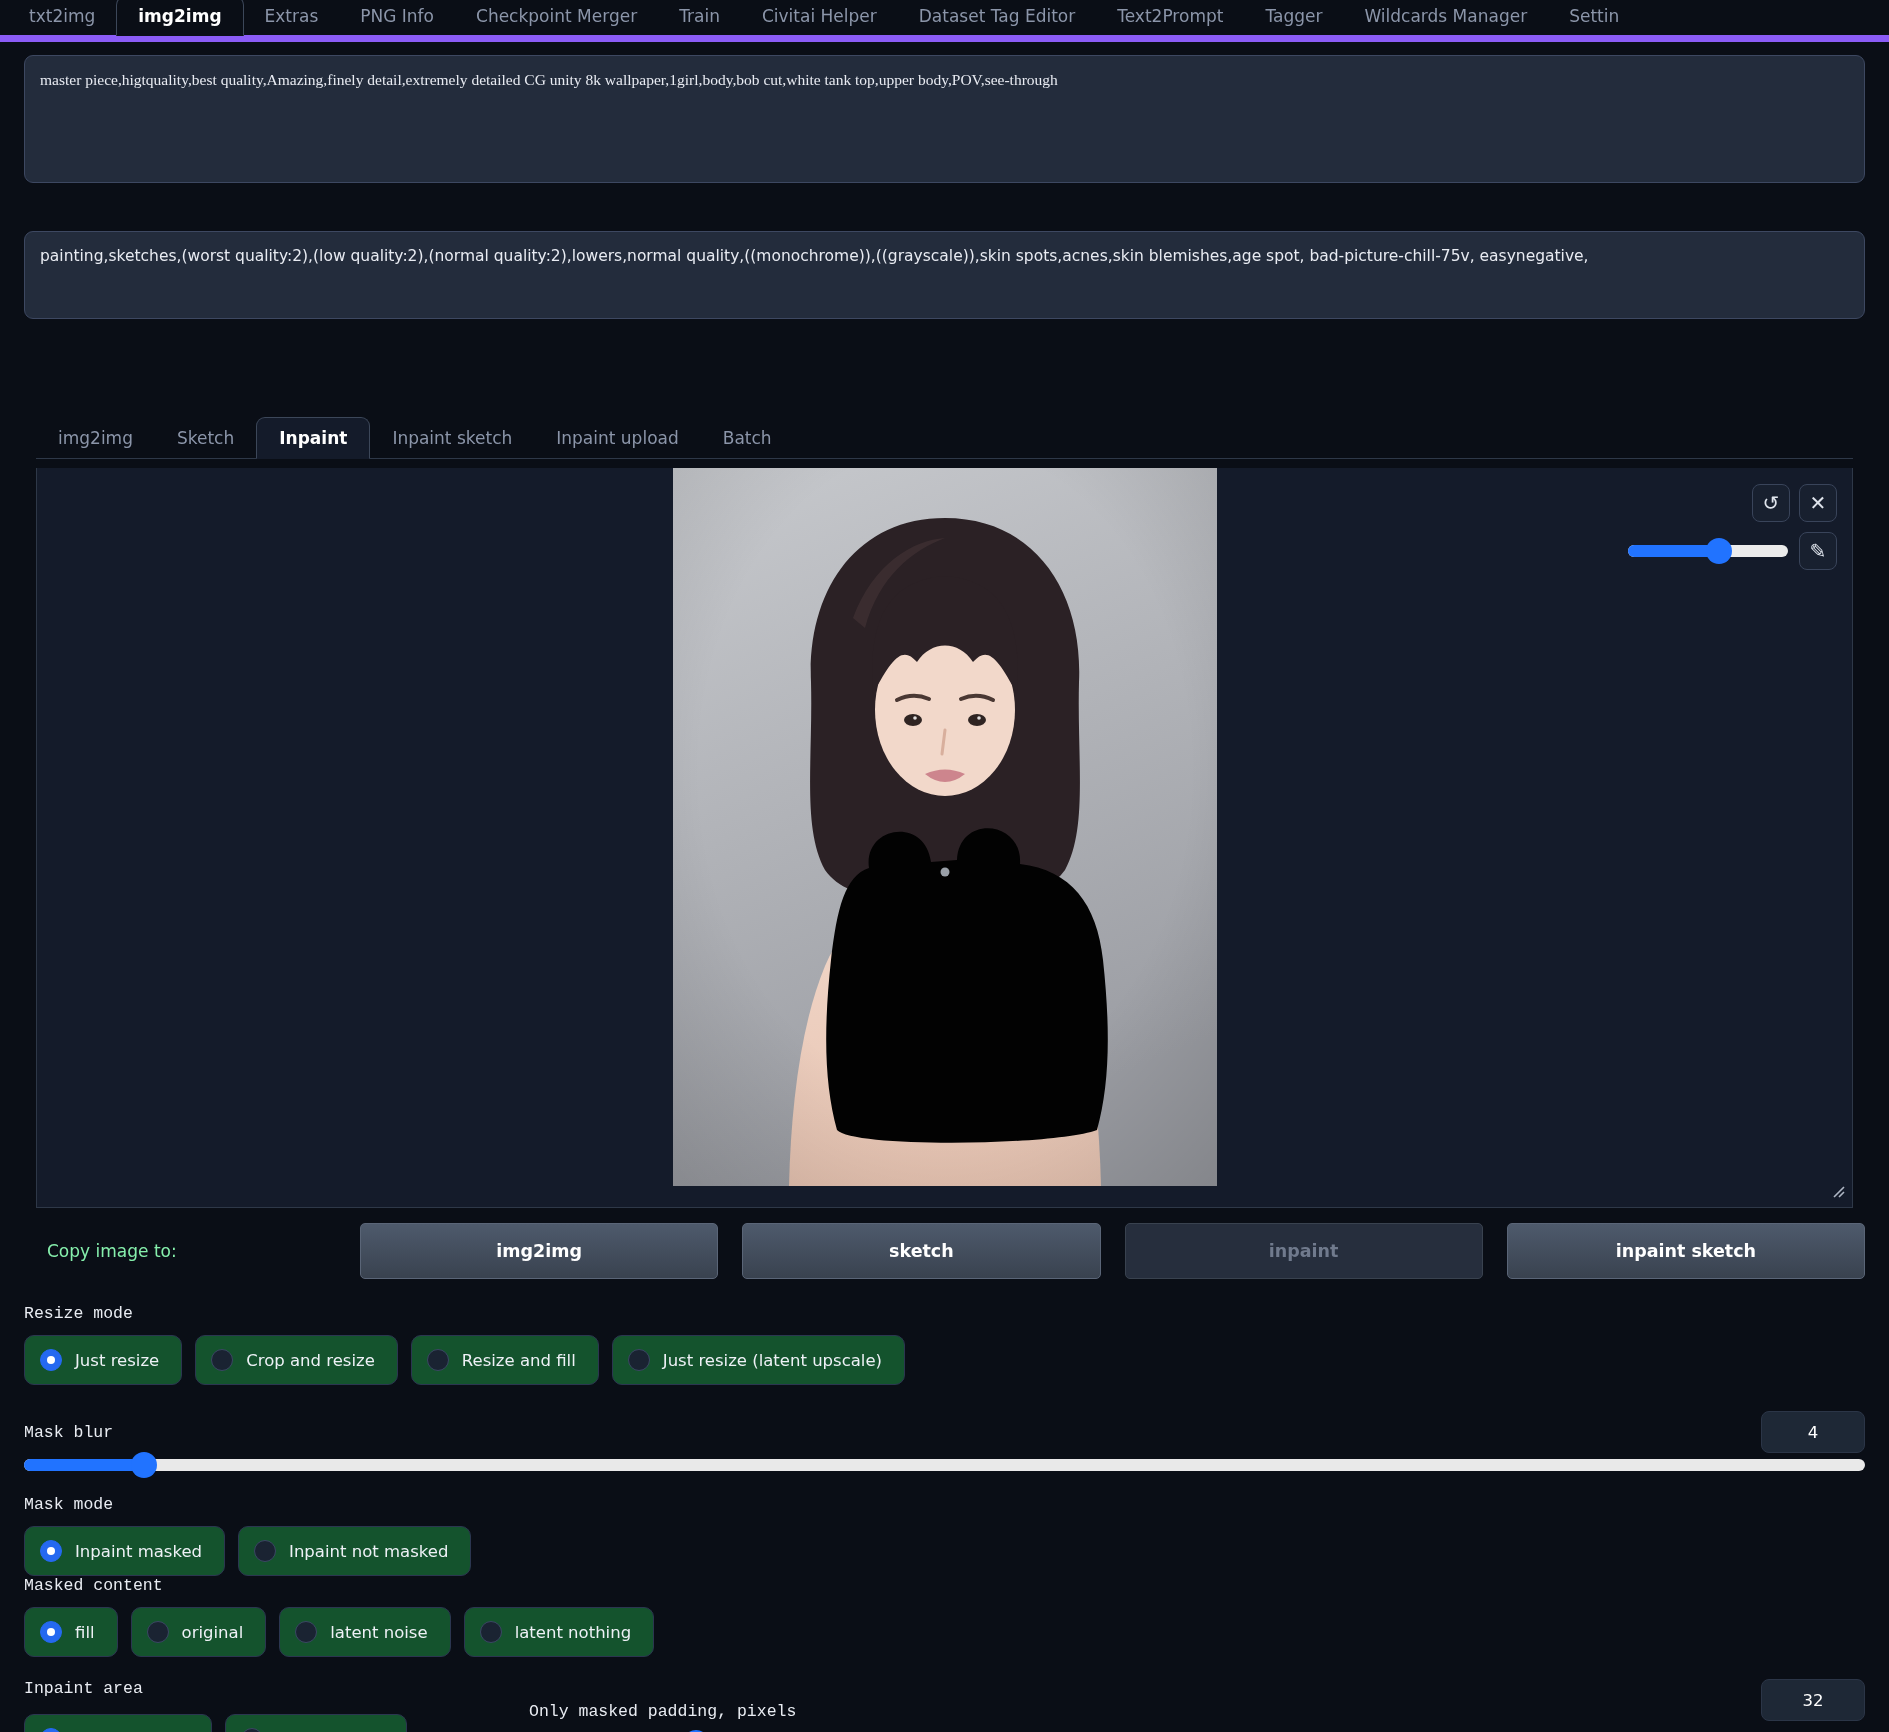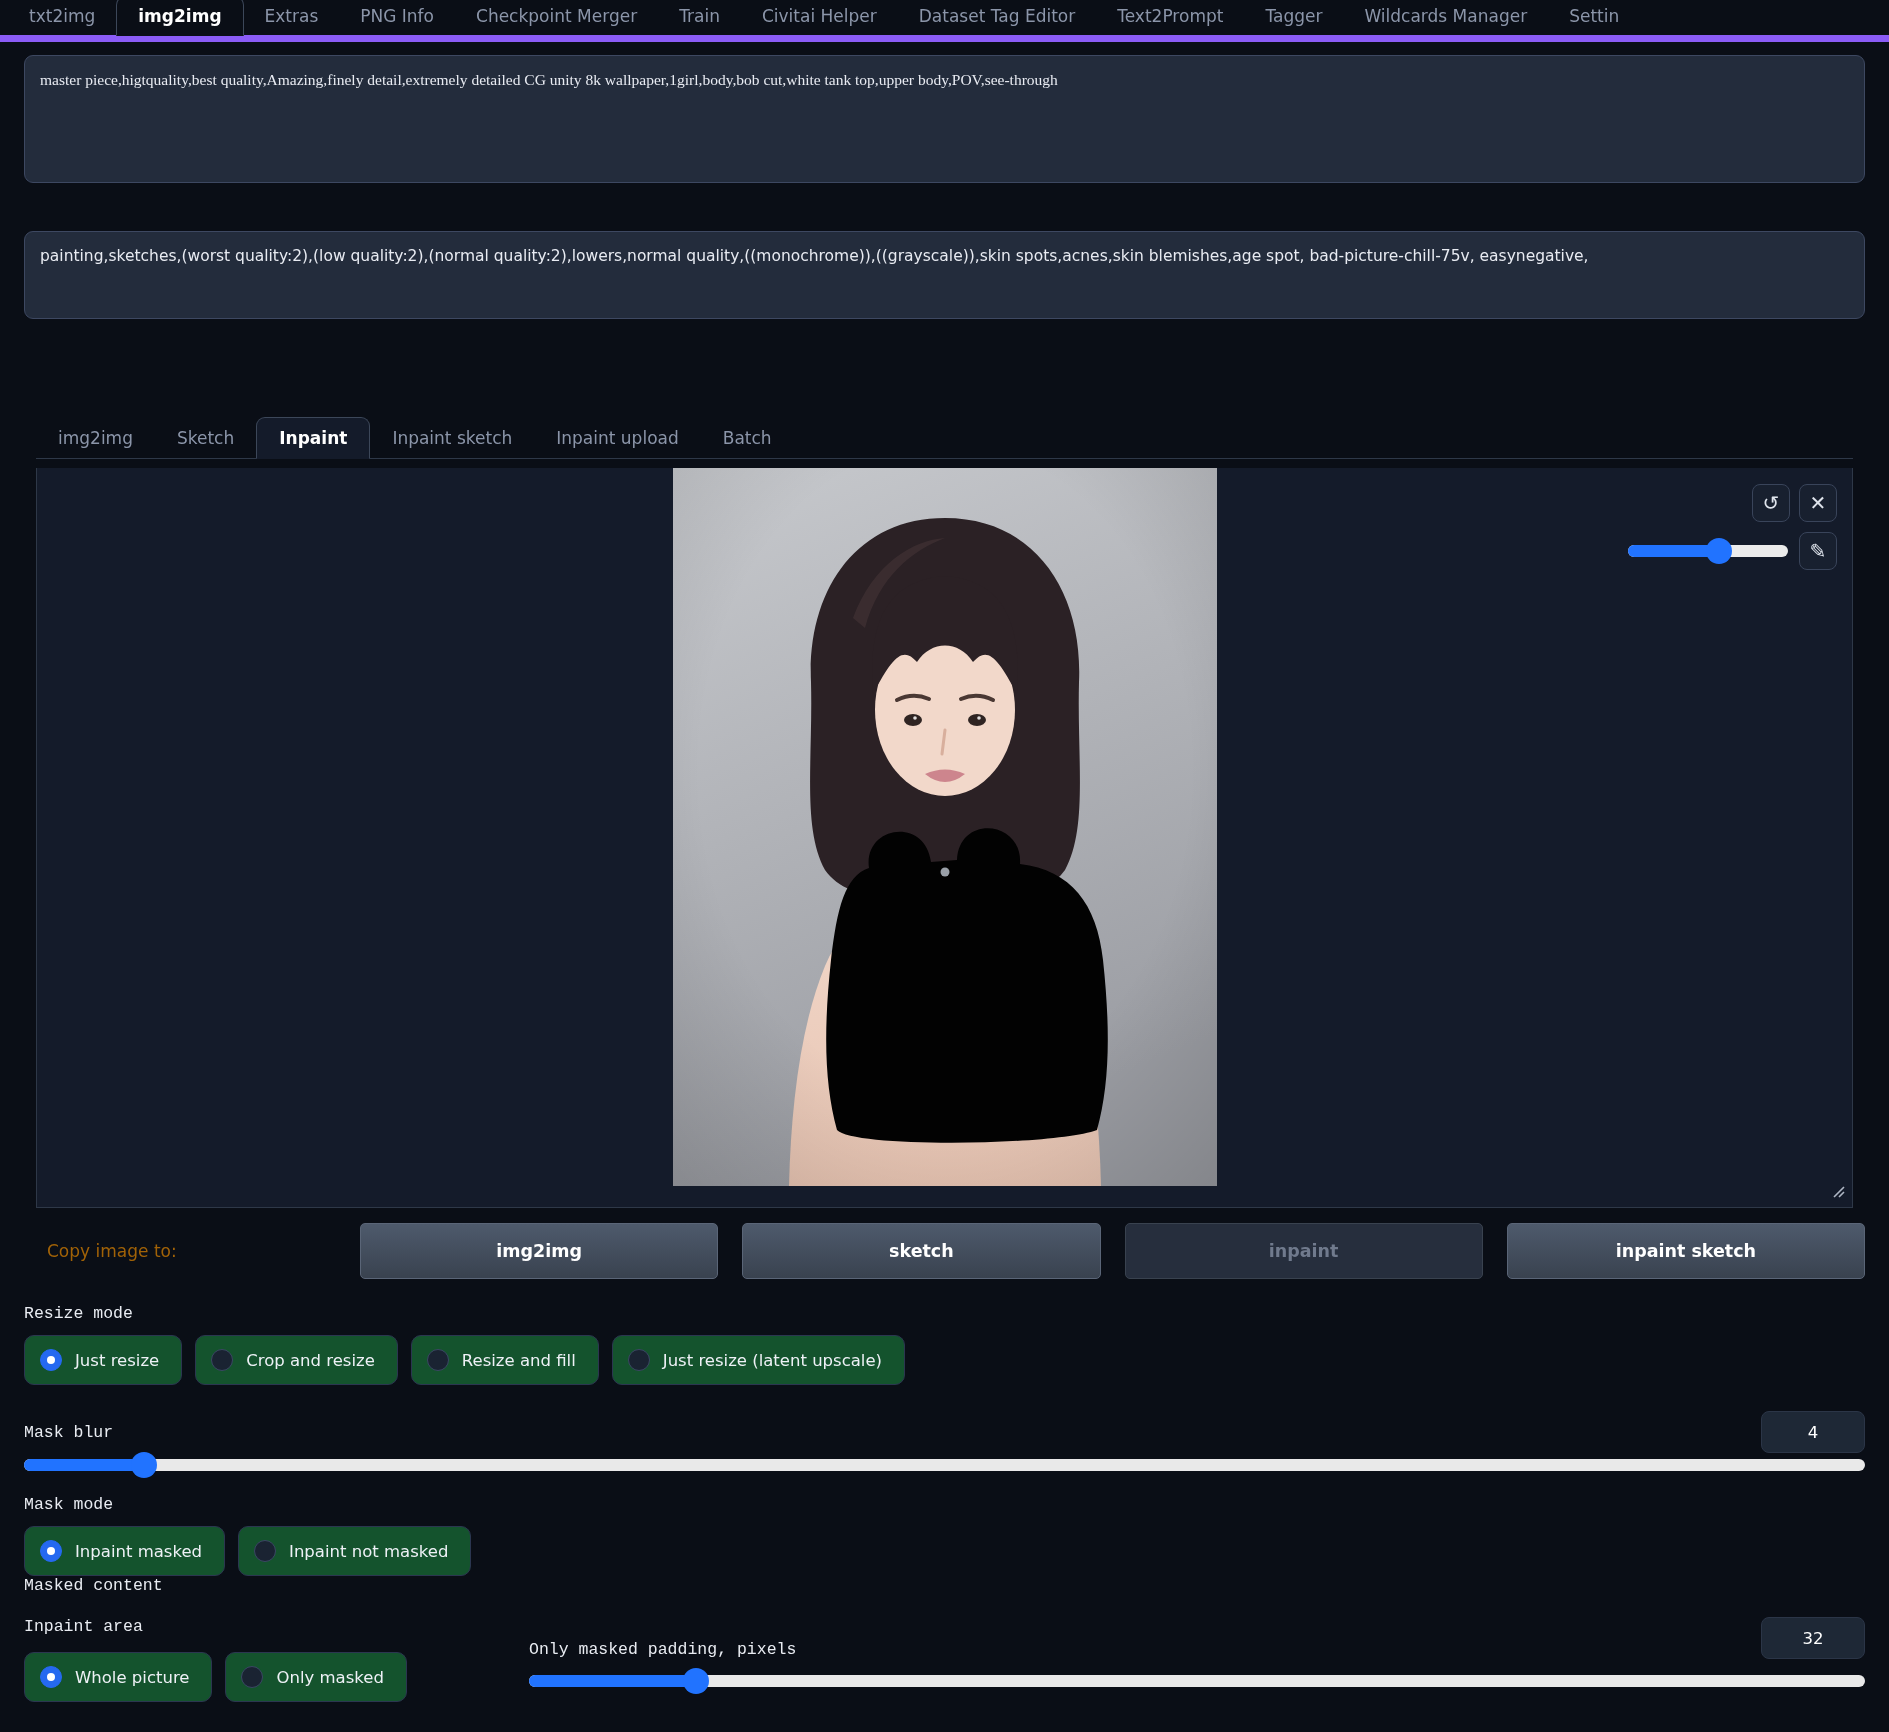--- a/index.html
+++ b/index.html
@@ -34,21 +34,21 @@
   .editor-btns { position:absolute; top:16px; right:15px; display:flex; gap:9px; }
   .ebtn { width:38px; height:38px; background:#18202f; border:1px solid #39445a; border-radius:8px;
           color:#dfe4ec; font-size:20px; display:flex; align-items:center; justify-content:center; cursor:pointer; }
   .brush-row { position:absolute; top:64px; right:15px; display:flex; align-items:center; gap:11px; }
   .brush-track { position:relative; width:160px; height:12px; background:#ececec; border-radius:7px; cursor:pointer; }
   .brush-fill { position:absolute; left:0; top:0; bottom:0; width:57%; background:#2173ff; border-radius:7px 0 0 7px; }
   .brush-handle { position:absolute; left:57%; top:50%; transform:translate(-50%,-50%); width:26px; height:26px; border-radius:50%; background:#2173ff; }
   .grip { position:absolute; right:6px; bottom:5px; color:#aeb6c4; font-size:14px; cursor:nwse-resize; }
   
   .copy-row { display:flex; align-items:center; margin:14px 24px 0; height:58px; }
-  .copy-label { width:336px; padding-left:23px; font-size:17px; color:#a16207; }
+  .copy-label { width:336px; padding-left:23px; font-size:17px; color:#86efac; }
   .copy-btns { flex:1; display:flex; gap:24px; }
   .copy-btn { flex:1; height:56px; display:flex; align-items:center; justify-content:center;
               background:linear-gradient(180deg,#4e5a6c,#39424f); border:1px solid #5a6577; border-radius:5px;
               color:#fff; font-weight:700; font-size:17.5px; cursor:pointer; }
   .copy-btn.disabled { background:#262e3d; border-color:#39424f; color:#707a8d; cursor:default; }
   
   .section { margin:0 24px; }
   .sec-label { font-size:16.5px; color:#e9ecf2;font-family:Liberation Mono, monospace; }
   .mt24 { margin-top:24px; } .mt26 { margin-top:26px; } .mt18 { }
   .radio-row { display:flex; gap:13px; margin-top:12px; }
@@ -229,20 +229,38 @@
     </div>
     <div class="radio-opt">
       <span class="radio-circle"></span>
         <span>Inpaint not masked</span>
     </div>
   </div>
 </div>
 
 <div class="section mt18">
   <div class="sec-label">Masked content</div>
+  <div class="radio-row">
+    <div class="radio-opt checked">
+      <span class="radio-circle"></span>
+        <span>fill</span>
+    </div>
+    <div class="radio-opt">
+      <span class="radio-circle"></span>
+        <span>original</span>
+    </div>
+    <div class="radio-opt">
+      <span class="radio-circle"></span>
+        <span>latent noise</span>
+    </div>
+    <div class="radio-opt">
+      <span class="radio-circle"></span>
+        <span>latent nothing</span>
+    </div>
+  </div>
 </div>
 
 <div class="bottom-row">
   <div class="bottom-left">
     <div class="sec-label">Inpaint area</div>
     <div class="radio-row">
       <div class="radio-opt checked">
         <span class="radio-circle"></span>
           <span>Whole picture</span>
       </div>

